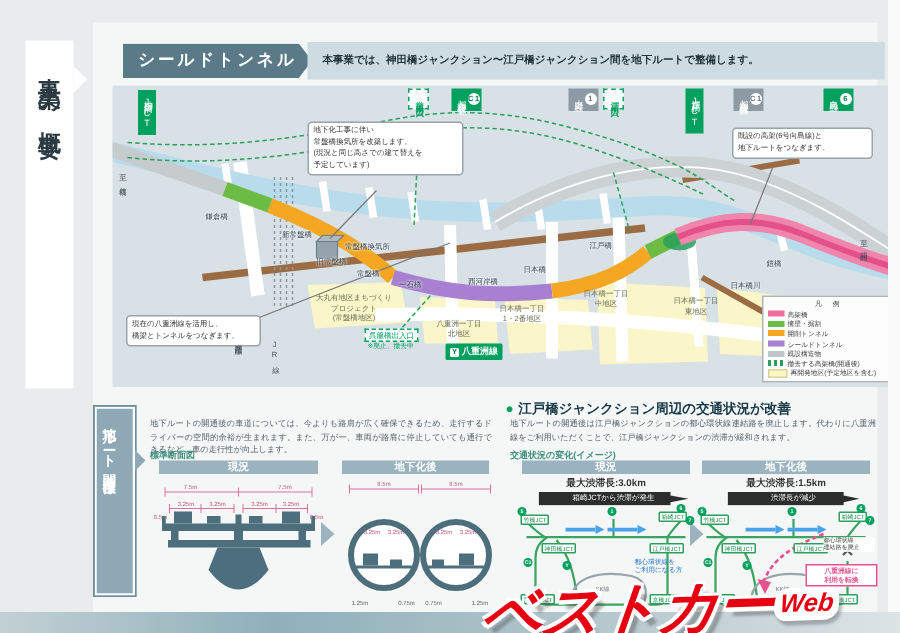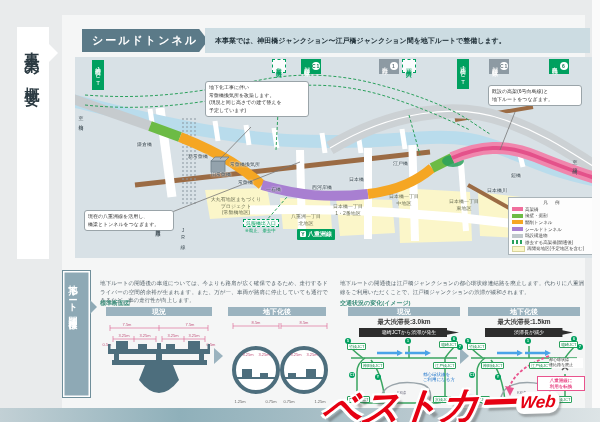--- a/index.html
+++ b/index.html
@@ -304,20 +304,21 @@
       <text class="dimtxt" x="34" y="38" text-anchor="middle">3.25m</text>
       <text class="dimtxt" x="66" y="38" text-anchor="middle">3.25m</text>
       <text class="dimtxt" x="82" y="38" text-anchor="middle">3.25m</text>
       <text class="dimtxt2" x="10" y="85" text-anchor="middle">1.25m</text>
       <text class="dimtxt2" x="41" y="85" text-anchor="middle">0.75m</text>
       <text class="dimtxt2" x="59" y="85" text-anchor="middle">0.75m</text>
       <text class="dimtxt2" x="90" y="85" text-anchor="middle">1.25m</text>
     </svg>
   </div>
 
+  <div class="abs bheading" style="left:337px;top:266px"><span class="dot">●</span><span>江戸橋ジャンクション周辺の交通状況が改善</span></div>
   <div class="abs bbody" style="left:340px;top:279px;width:244px">地下ルートの開通後は江戸橋ジャンクションの都心環状線連結路を廃止します。代わりに八重洲線をご利用いただくことで、江戸橋ジャンクションの渋滞が緩和されます。</div>
   <div class="abs bsub" style="left:340px;top:299px">交通状況の変化(イメージ)</div>
   <div class="abs phdr" style="left:348px;top:307px;width:112px">現況</div>
   <div class="abs phdr" style="left:468px;top:307px;width:112px">地下化後</div>
   <div class="abs parrow" style="left:460px;top:348px"></div>
 
   <div class="abs netpanel" style="left:345px;top:318px">
     <div class="nettitle">最大渋滞長:3.0km</div>
     <div class="blkarrow" style="margin:1px 4px 0 14px">箱崎JCTから渋滞が発生</div>
     <svg class="abs" style="left:0;top:22px" width="118" height="68" viewBox="0 0 118 68">

